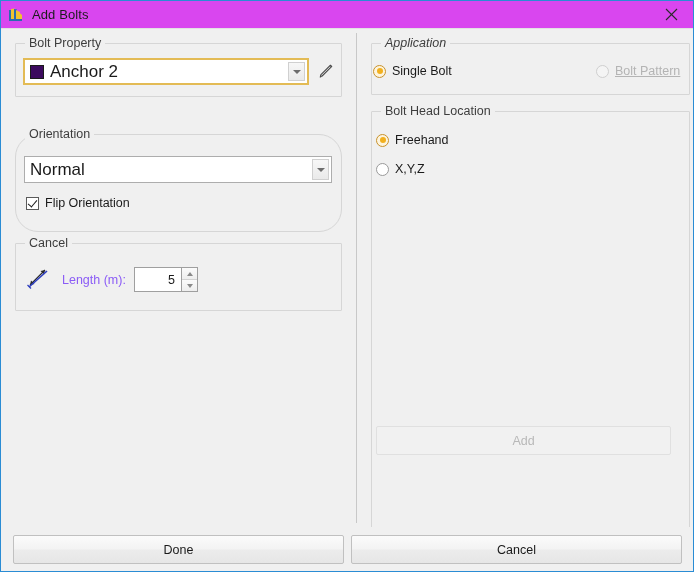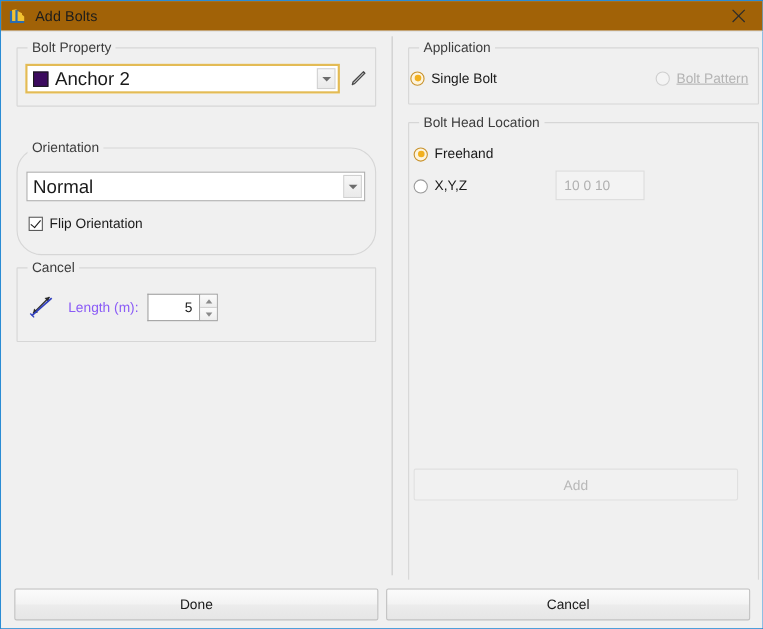--- a/index.html
+++ b/index.html
@@ -27,21 +27,21 @@
     border: 1px solid #2a8cd4;
     background: #f0f0f0;
     display: flex;
     flex-direction: column;
   }
 
   
   .titlebar {
     height: 27px;
     min-height: 27px;
-    background: #a16207;
+    background: #d946ef;
     display: flex;
     align-items: center;
     position: relative;
     box-sizing: border-box;
   }
   .title-icon {
     width: 18px;
     height: 18px;
     margin-left: 6px;
     margin-right: 7px;
@@ -416,21 +416,21 @@
             <span class="down"></span>
           </div>
         </div>
       </div>
     </div>
 
     <div class="pane-divider"></div>
 
     <div class="pane-right">
 
-      <div class="group" style="left:14px; top:14px; width:319px; height:52px;">
+      <div class="group" style="left:14px; top:14px; width:319px; height:52px;font-style:italic;">
         <div class="group-title">Application</div>
       </div>
       <div class="radiorow" style="left:16px; top:35px;">
         <span class="radio sel"></span>
         <span class="lbl">Single Bolt</span>
       </div>
       <div class="radiorow disabled" style="left:239px; top:35px;">
         <span class="radio disabled"></span>
         <span class="lbl">Bolt Pattern</span>
       </div>
@@ -439,21 +439,20 @@
         <div class="group-title">Bolt Head Location</div>
       </div>
       <div class="radiorow" style="left:19px; top:104px;">
         <span class="radio sel"></span>
         <span class="lbl">Freehand</span>
       </div>
       <div class="radiorow" style="left:19px; top:133px;">
         <span class="radio"></span>
         <span class="lbl">X,Y,Z</span>
       </div>
-      <div class="textbox" style="left:148px; top:126px; width:81px; height:27px;">10 0 10</div>
 
       <div class="btn disabled" style="left:19px; top:397px; width:295px; height:29px;">Add</div>
     </div>
   </div>
 
   <div class="footer">
     <div class="btn" style="left:12px; top:8px; width:331px; height:29px;">Done</div>
     <div class="btn" style="left:350px; top:8px; width:331px; height:29px;">Cancel</div>
   </div>
 </div>

